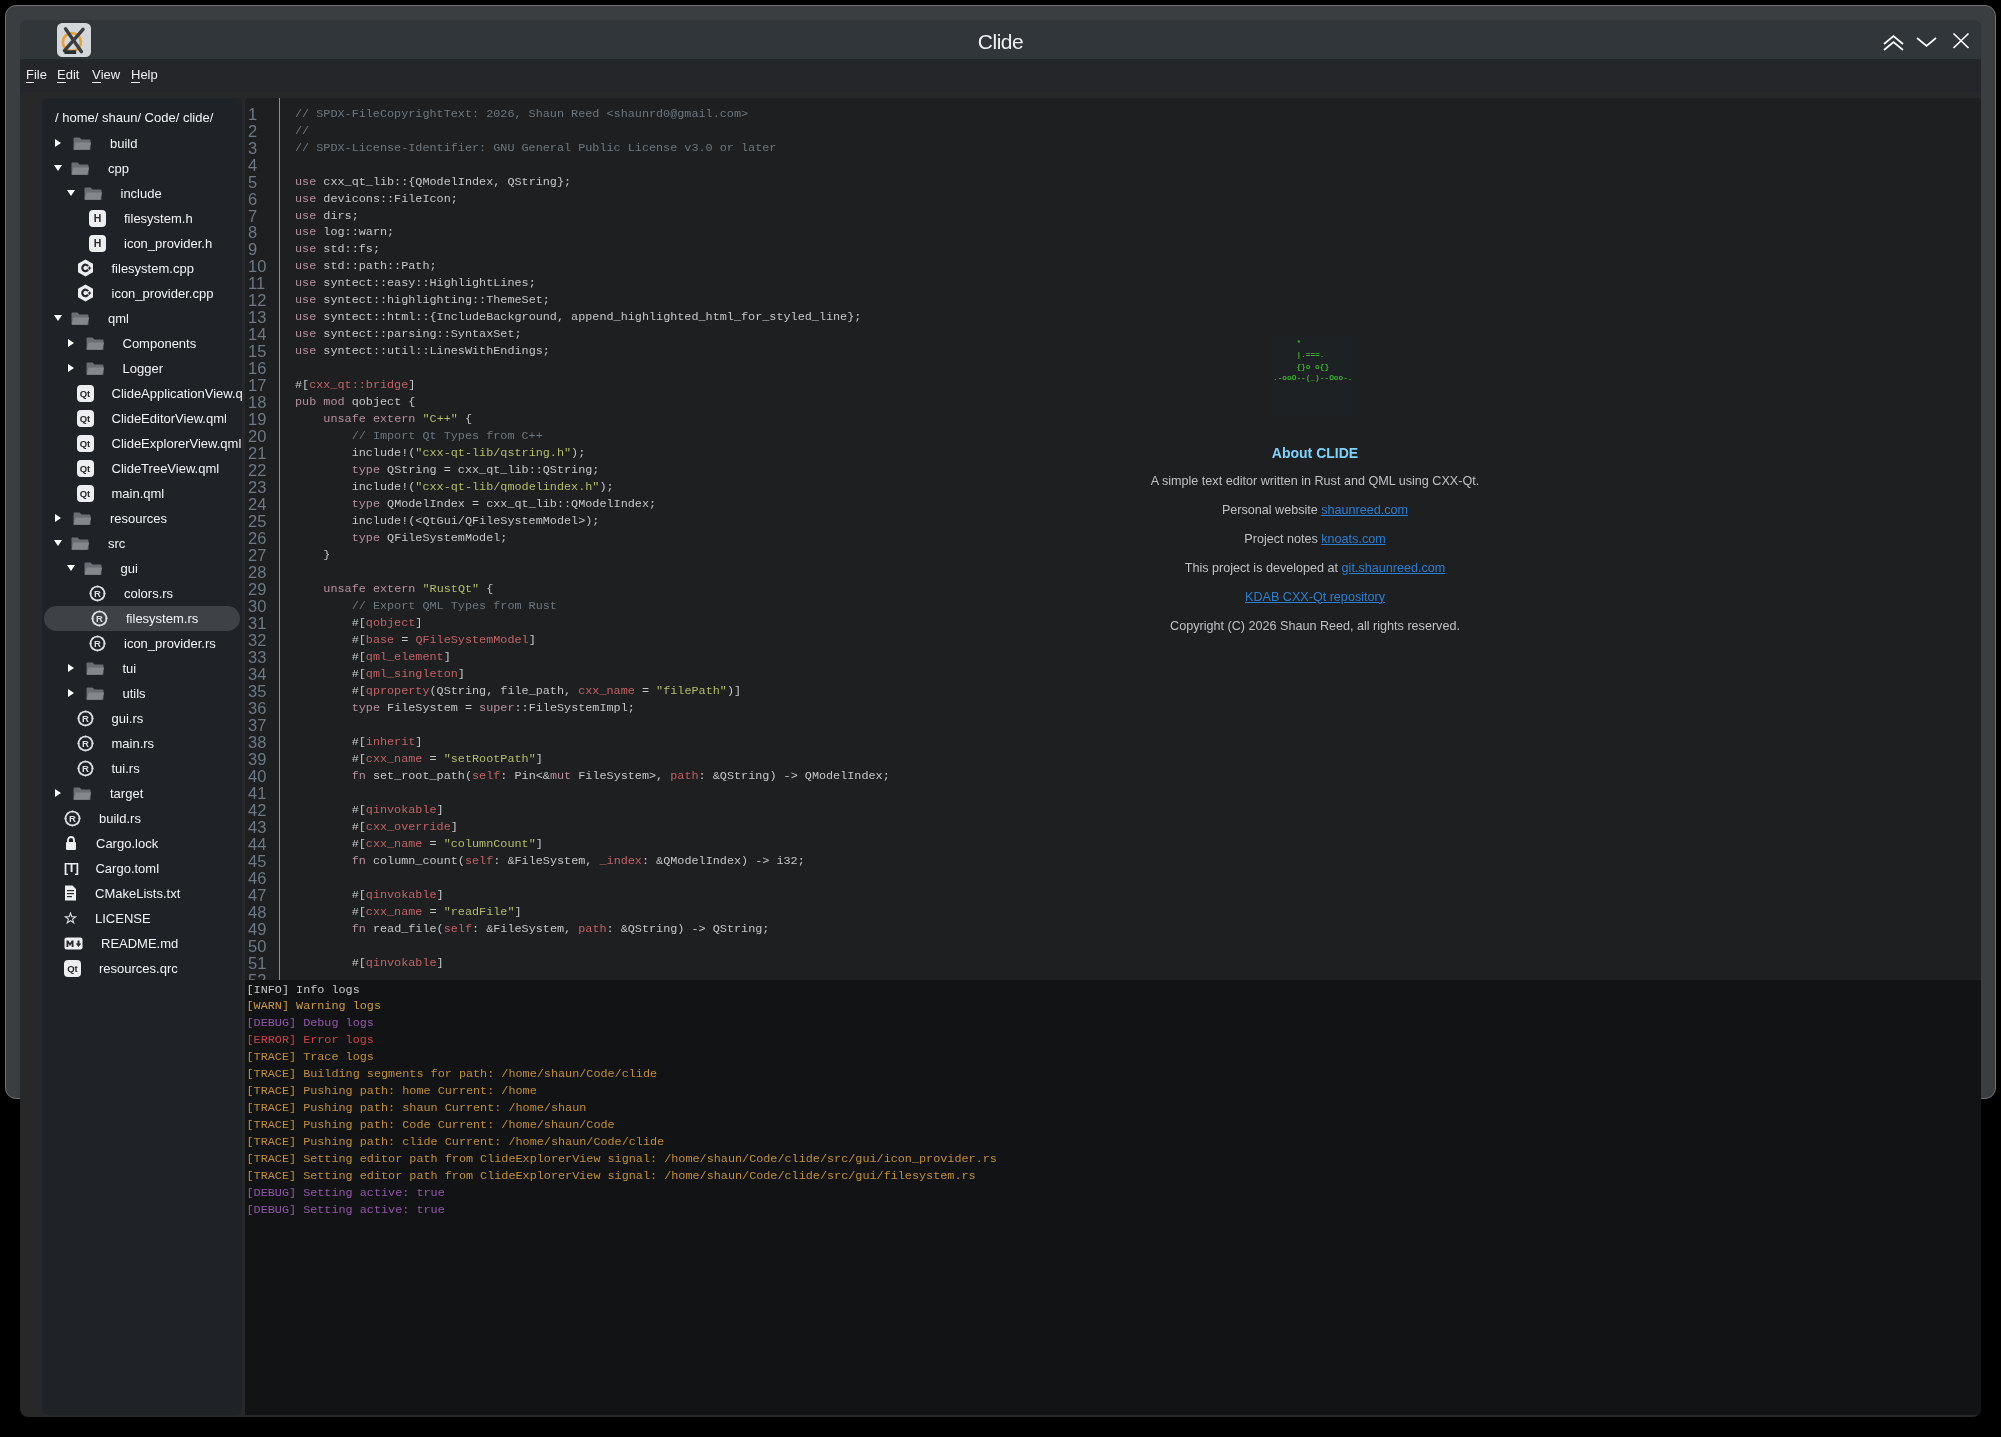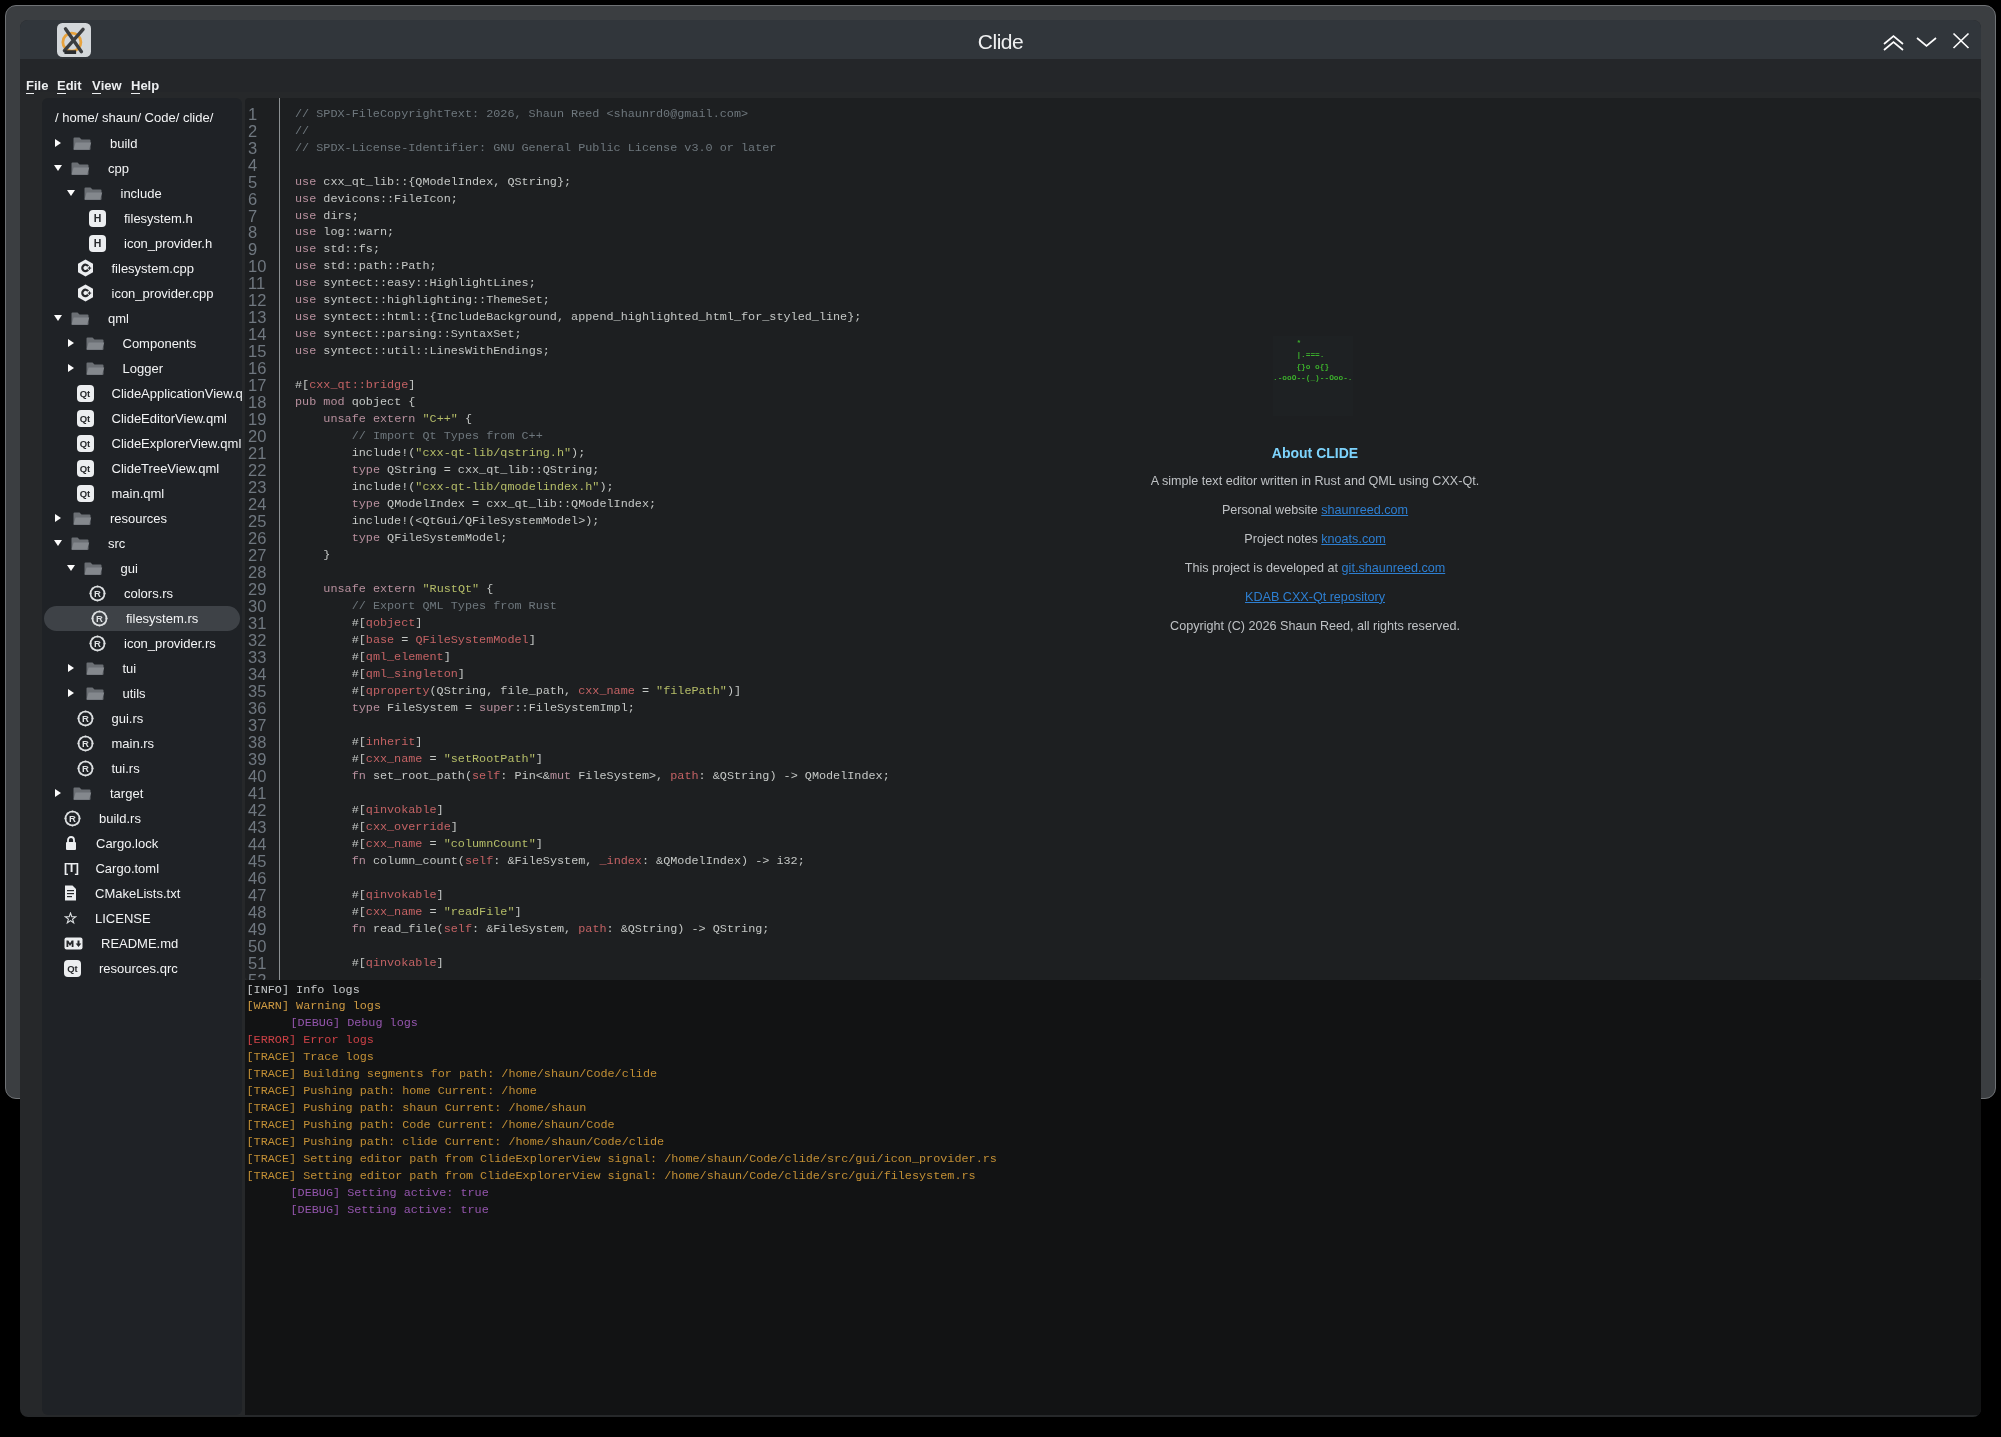--- a/index.html
+++ b/index.html
@@ -8,21 +8,21 @@
   background:#3b3e41; border:1px solid #6f7275; border-radius:11px; }
 #content { position:absolute; left:14px; top:14px; width:1961px; height:1397px;
   background:#26282a; border-radius:8px; overflow:hidden; }
 #titlebar { position:absolute; left:0; top:0; width:100%; height:39px; background:#31363b; }
 #title { position:absolute; left:0; top:0; width:100%; height:39px; line-height:43px; text-align:center;
   color:#eff0f1; font-size:21px; letter-spacing:-0.5px; }
 #appicon { position:absolute; left:37px; top:3px; width:34px; height:34px; }
 #winbtns { position:absolute; right:0; top:0; }
 #menubar { position:absolute; left:0; top:39px; width:100%; height:33px; background:#242629;
   color:#eceef0; font-size:13px; }
-#menubar span.m { position:absolute; top:11px; line-height:32px;font-weight:bold; }
+#menubar span.m { position:absolute; top:0; line-height:32px; }
 #menubar .mn { display:inline-block; border-bottom:1px solid #eceef0; line-height:15px; }
 #tree { position:absolute; left:22px; top:78px; width:200px; height:1317px; background:#1f2226;
   border-radius:6px; overflow:hidden; color:#f3f4f5; font-size:13px;text-decoration:underline; }
 .trow { position:absolute; left:0; width:200px; height:25px; display:flex; align-items:center; white-space:nowrap; overflow:hidden; }
 .trow.tsel { background:#3e4247; border-radius:12.5px; left:2px; width:196px; }
 .tn { margin-left:12px; }
 .ar { width:0; height:0; border-left:6px solid #fcfcfc; border-top:4.5px solid transparent;
   border-bottom:4.5px solid transparent; margin-right:12px; flex:none; }
 .ad { width:0; height:0; border-top:6px solid #fcfcfc; border-left:4.5px solid transparent;
   border-right:4.5px solid transparent; margin-right:9px; margin-left:-1px; flex:none; }
@@ -43,21 +43,21 @@
 .k { color:#b8909e; } .r { color:#c36264; } .s { color:#b5bd68; } .c { color:#6e777d; }
 #about { position:absolute; left:770px; top:0; width:600px; height:885px; color:#bfc2c5;
   font-size:12.6px; text-align:center; }
 #about .arow { position:absolute; left:0; width:600px; }
 #about a { color:#2d7fd2; text-decoration:underline; }
 #artbox { position:absolute; left:1028px; top:238px; width:80px; height:80px; background:#1e2123; }
 #art { font-size:7.8px; line-height:11.8px; color:#3cb02c; margin-top:2px; font-weight:bold; }
 #log { position:absolute; left:225px; top:960px; width:1736px; height:435px; background:#121314; overflow:hidden; }
 #logpre { position:absolute; left:1.5px; top:1.5px; }
 #logpre i { display:block; }
-.info { color:#c7cacc; } .warn { color:#cf9b43; } .debug { color:#9455ad;padding-left:44px; }
+.info { color:#c7cacc; } .warn { color:#cf9b43; } .debug { color:#9455ad; }
 .err { color:#cc4146; } .trace { color:#c28f35; }
 </style></head>
 <body>
 <div id="win">
  <div id="content">
   <div id="titlebar">
    <div id="title">Clide</div>
    <svg id="appicon" viewBox="0 0 32 32">
      <rect x="0" y="0" width="32" height="32" rx="5" fill="#d3d7da"></rect>
      <circle cx="14" cy="18" r="8.5" fill="none" stroke="#e8a33d" stroke-width="2.6"></circle>

